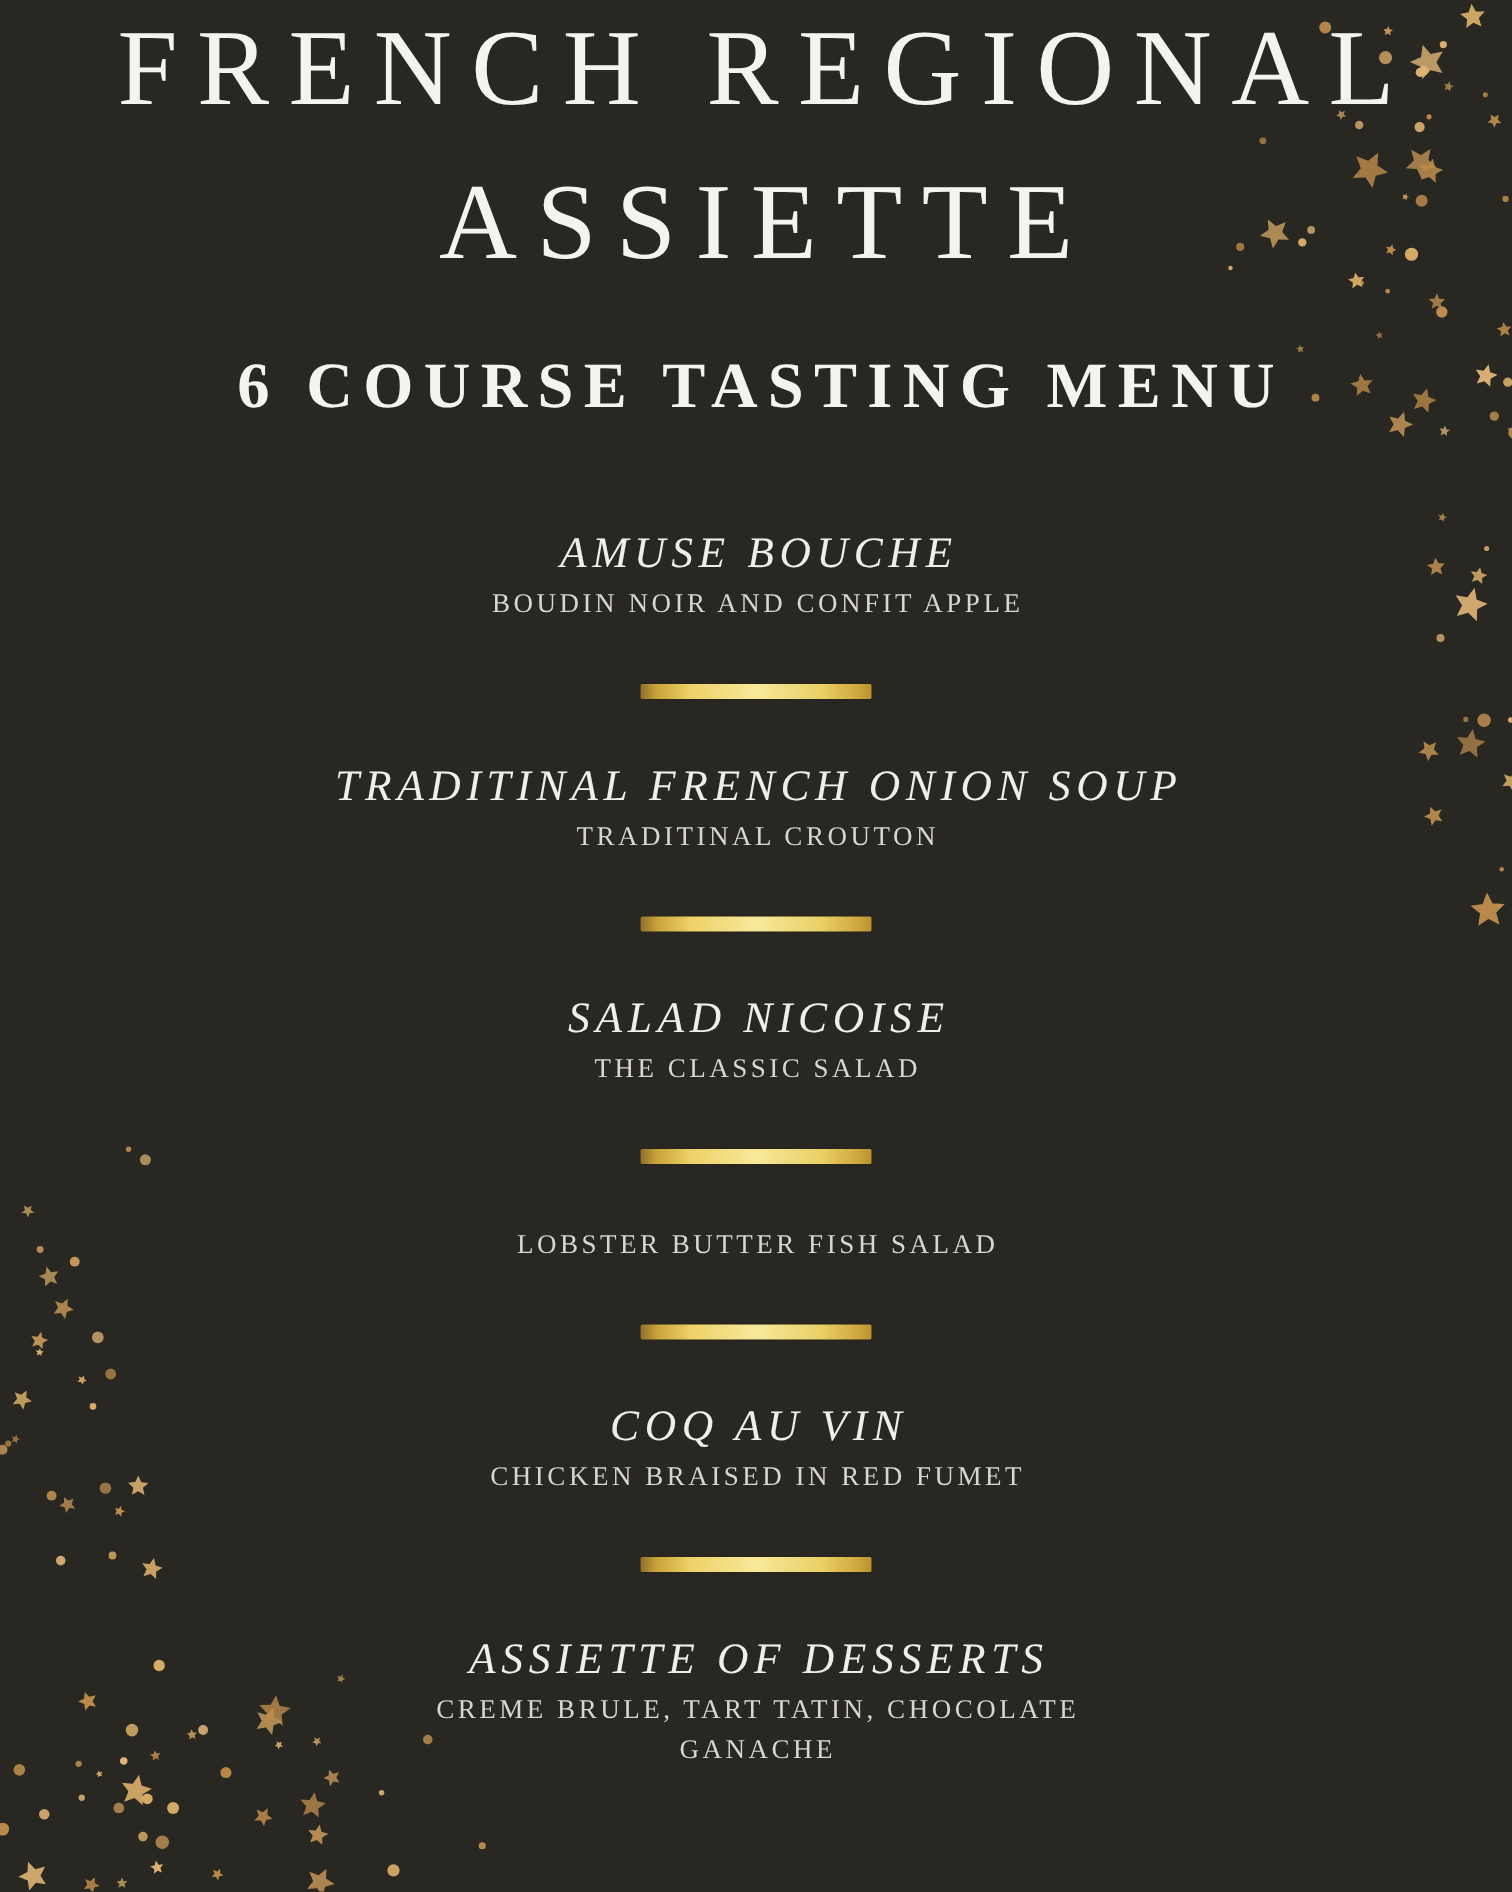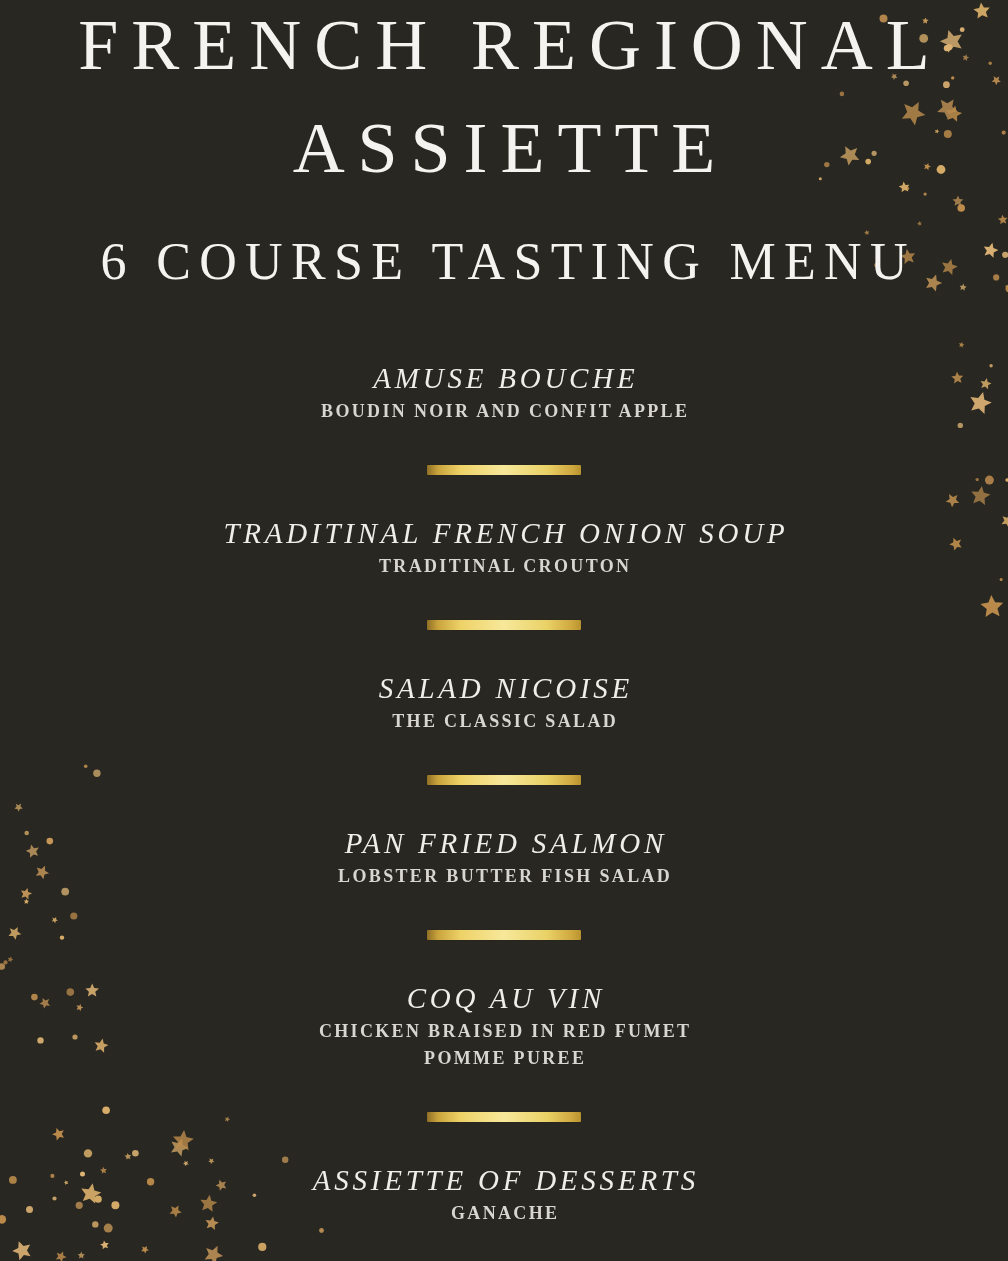--- a/index.html
+++ b/index.html
@@ -25,39 +25,39 @@
   h1.menu-title{
     margin:-6px 0 0 0;
     font-size:72px;font-weight:400;
     color:var(--title);
     letter-spacing:.18em;
     line-height:1.43;
   }
   h1.menu-title .title-line{display:block;padding-left:.18em;}
   h2.menu-subtitle{
     margin:36px 0 0 0;
-    font-size:52px;font-weight:400;
+    font-size:43px;font-weight:700;
     color:var(--title);
     letter-spacing:.16em;
     padding-left:.16em;
     line-height:1;
   }
   #courses{margin-top:72px;}
   .course-name{
     margin:0;
     font-size:29px;font-weight:400;
     color:var(--name);
     letter-spacing:.13em;
     padding-left:.13em;
     line-height:1.31;
     font-style:italic;
   }
   .course-detail{
     margin:0;
-    font-size:18px;font-weight:700;
+    font-size:18px;font-weight:400;
     color:var(--detail);
     letter-spacing:.13em;
     padding-left:.13em;
     line-height:1.5;
   }
   .divider{
     width:154px;height:10px;
     margin:40px auto;
     border-radius:1px;
     background:linear-gradient(to right,
@@ -258,28 +258,27 @@
         <h3 class="course-name">TRADITINAL FRENCH ONION SOUP</h3>
         <p class="course-detail">TRADITINAL CROUTON</p>
       </section>
       <div class="divider"></div>
       <section>
         <h3 class="course-name">SALAD NICOISE</h3>
         <p class="course-detail">THE CLASSIC SALAD</p>
       </section>
       <div class="divider"></div>
       <section>
-        <h3 class="course-name">PAN FRIED SALMON</h3>
         <p class="course-detail">LOBSTER BUTTER FISH SALAD</p>
       </section>
       <div class="divider"></div>
       <section>
         <h3 class="course-name">COQ AU VIN</h3>
         <p class="course-detail">CHICKEN BRAISED IN RED FUMET</p>
-        <p class="course-detail">POMME PUREE</p>
       </section>
       <div class="divider"></div>
       <section>
         <h3 class="course-name">ASSIETTE OF DESSERTS</h3>
+        <p class="course-detail">CREME BRULE, TART TATIN, CHOCOLATE</p>
         <p class="course-detail">GANACHE</p>
       </section>
     </main>
 </div>
 
 </body></html>

